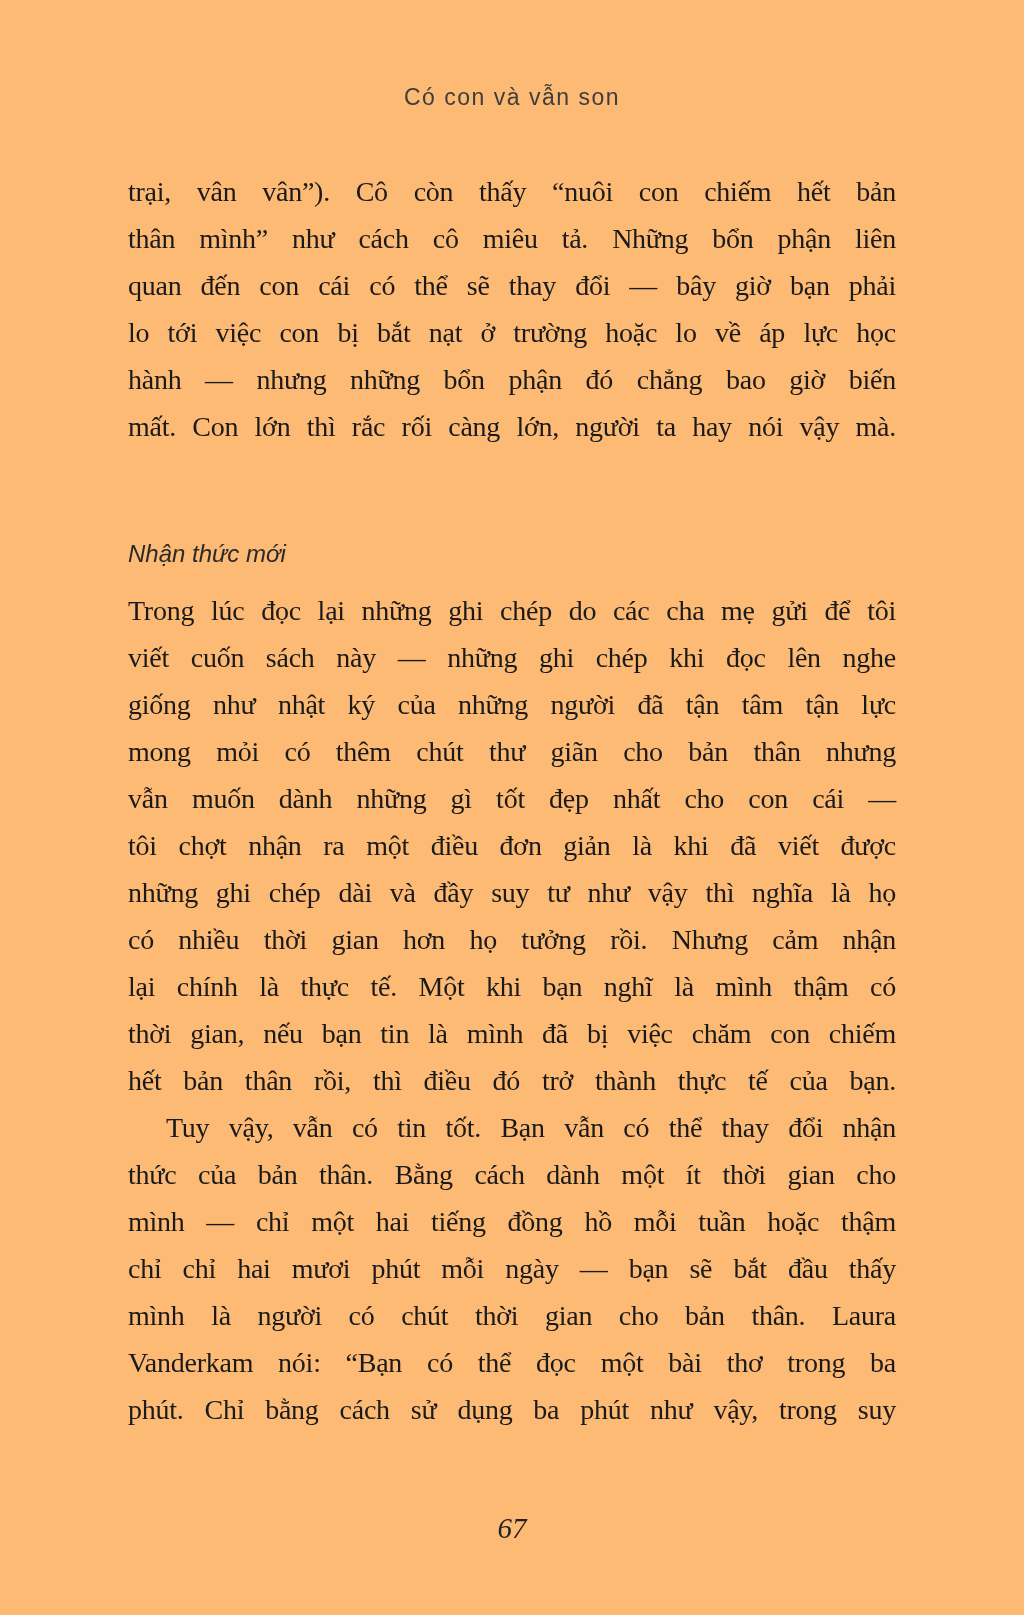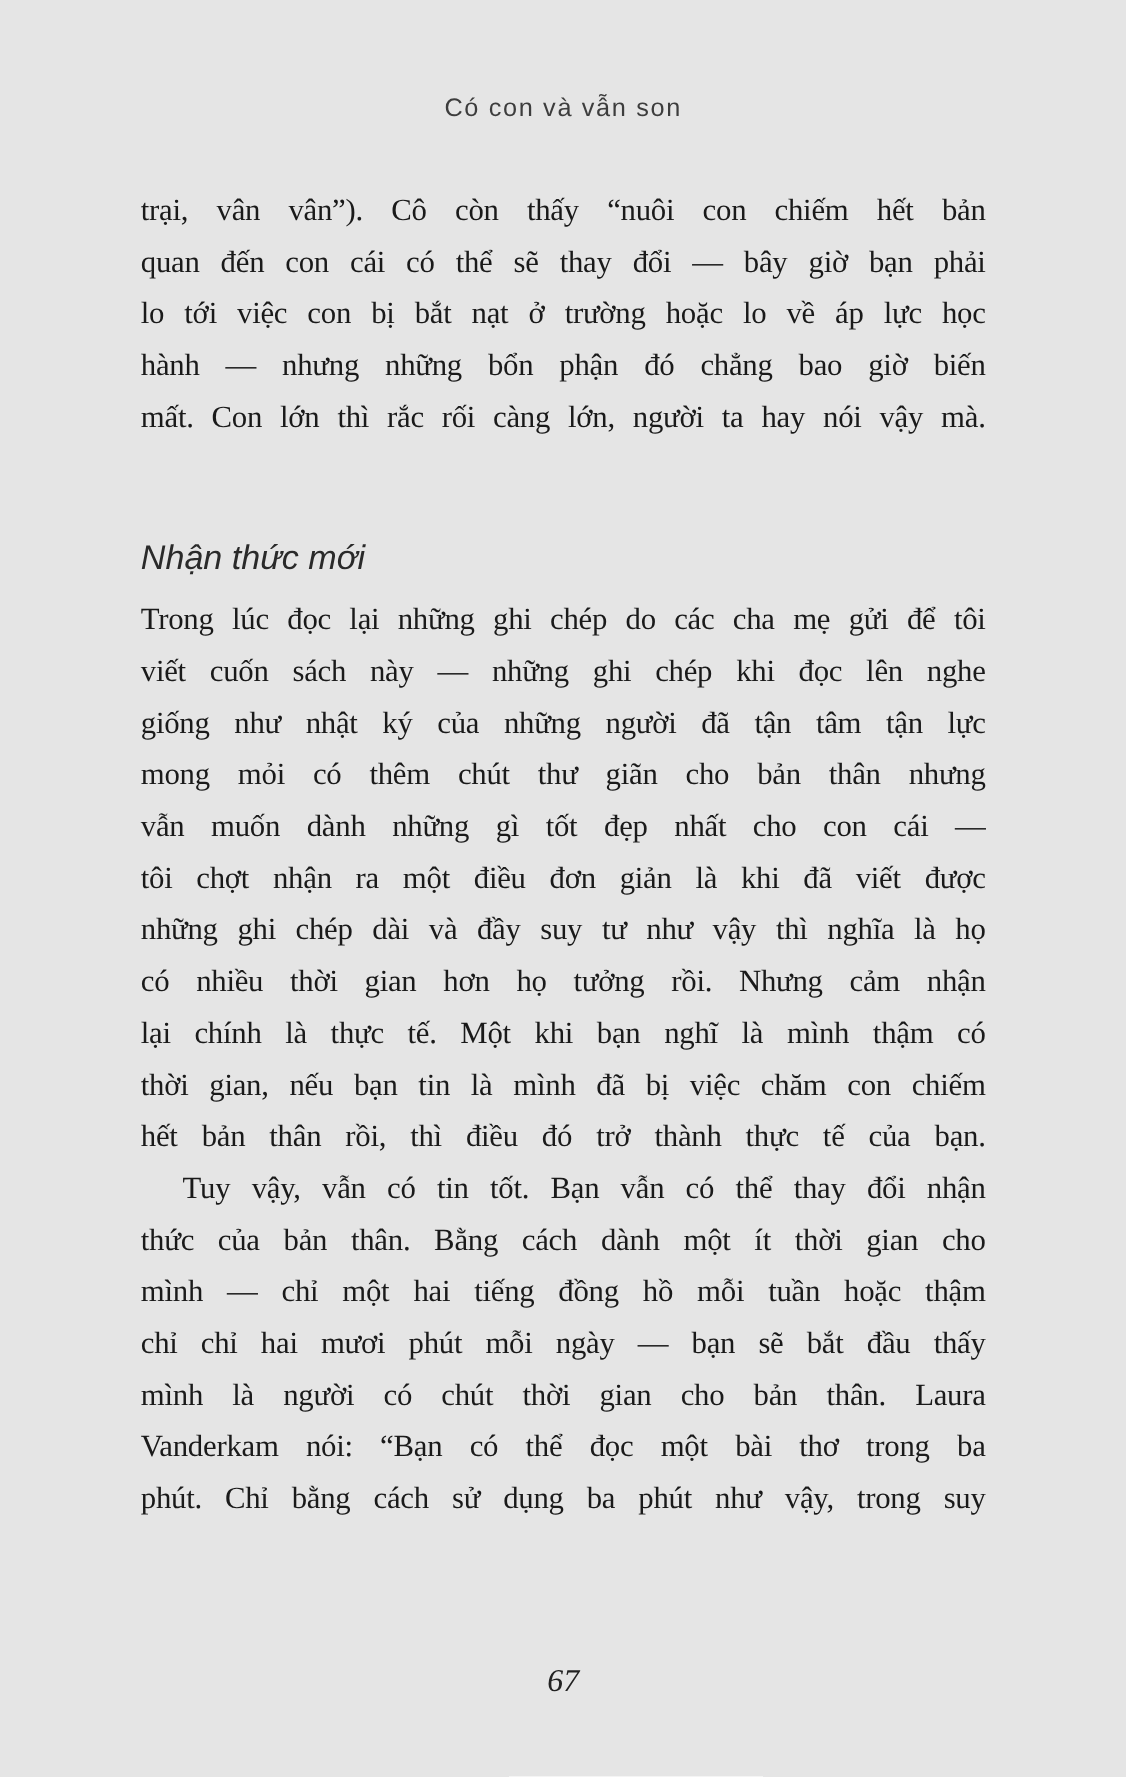--- a/index.html
+++ b/index.html
@@ -4,21 +4,21 @@
 <style>
   html, body {
     margin: 0;
     padding: 0;
     background: #ffffff;
   }
   .page {
     position: relative;
     width: 1024px;
     height: 1615px;
-    background: #e5e5e5;
+    background: #fdba74;
     overflow: hidden;
     font-family: "Liberation Serif", "DejaVu Serif", serif;
   }
   .running-header {
     position: absolute;
     top: 84px;
     left: 0;
     width: 1024px;
     text-align: center;
     font-family: "Liberation Sans", "DejaVu Sans", sans-serif;
@@ -48,21 +48,21 @@
     color: #1a1a1a;
   }
   .line.indent {
     text-indent: 38px;
   }
   .section-heading {
     height: 47px;
     line-height: 47px;
     font-family: "Liberation Sans", "DejaVu Sans", sans-serif;
     font-style: italic;
-    font-size: 31px;
+    font-size: 24px;
     color: #2a2a2a;
   }
   .block-0 { margin-top: 168px; }
   .block-1 { margin-top: 80px; }
   .block-2 { margin-top: 10px; }
   .block-3 { }
   .page-number {
     position: absolute;
     top: 1512px;
     left: 0;
@@ -76,20 +76,21 @@
 </style>
 </head>
 <body>
 
 <div class="page">
   <div class="running-header">Có con và vẫn son</div>
 
   <div class="text-block" id="content-root">
       <div class="paragraph block-0">
         <div class="line">trại, vân vân”). Cô còn thấy “nuôi con chiếm hết bản</div>
+        <div class="line">thân mình” như cách cô miêu tả. Những bổn phận liên</div>
         <div class="line">quan đến con cái có thể sẽ thay đổi — bây giờ bạn phải</div>
         <div class="line">lo tới việc con bị bắt nạt ở trường hoặc lo về áp lực học</div>
         <div class="line">hành — nhưng những bổn phận đó chẳng bao giờ biến</div>
         <div class="line">mất. Con lớn thì rắc rối càng lớn, người ta hay nói vậy mà.</div>
       </div>
       <div class="section-heading block-1">Nhận thức mới</div>
       <div class="paragraph block-2">
         <div class="line">Trong lúc đọc lại những ghi chép do các cha mẹ gửi để tôi</div>
         <div class="line">viết cuốn sách này — những ghi chép khi đọc lên nghe</div>
         <div class="line">giống như nhật ký của những người đã tận tâm tận lực</div>

